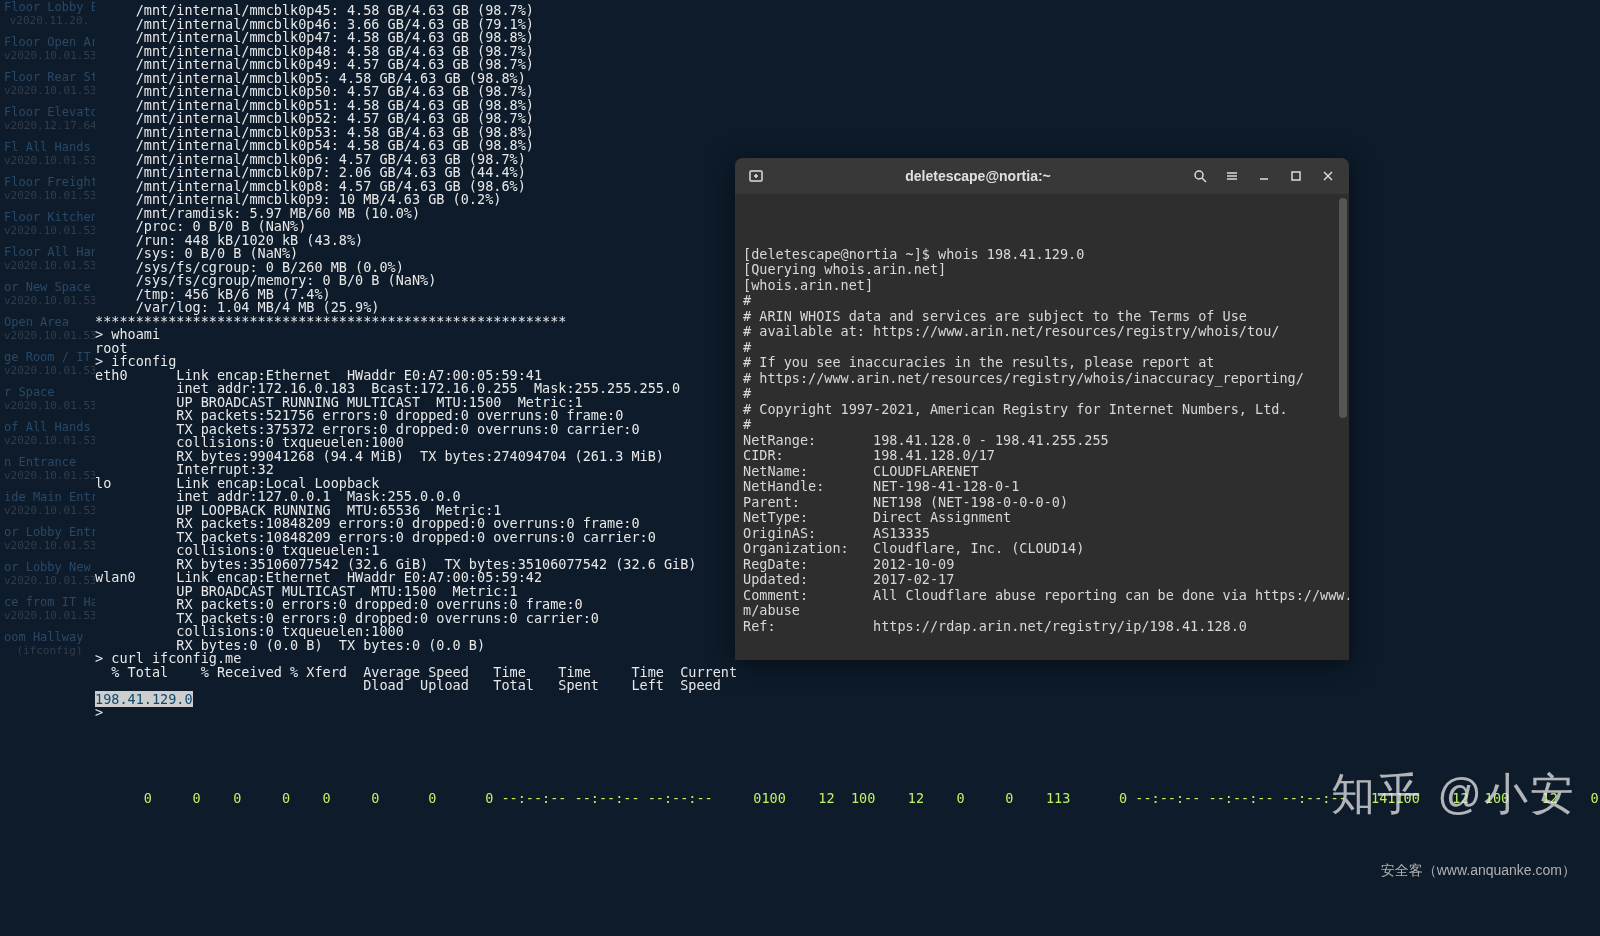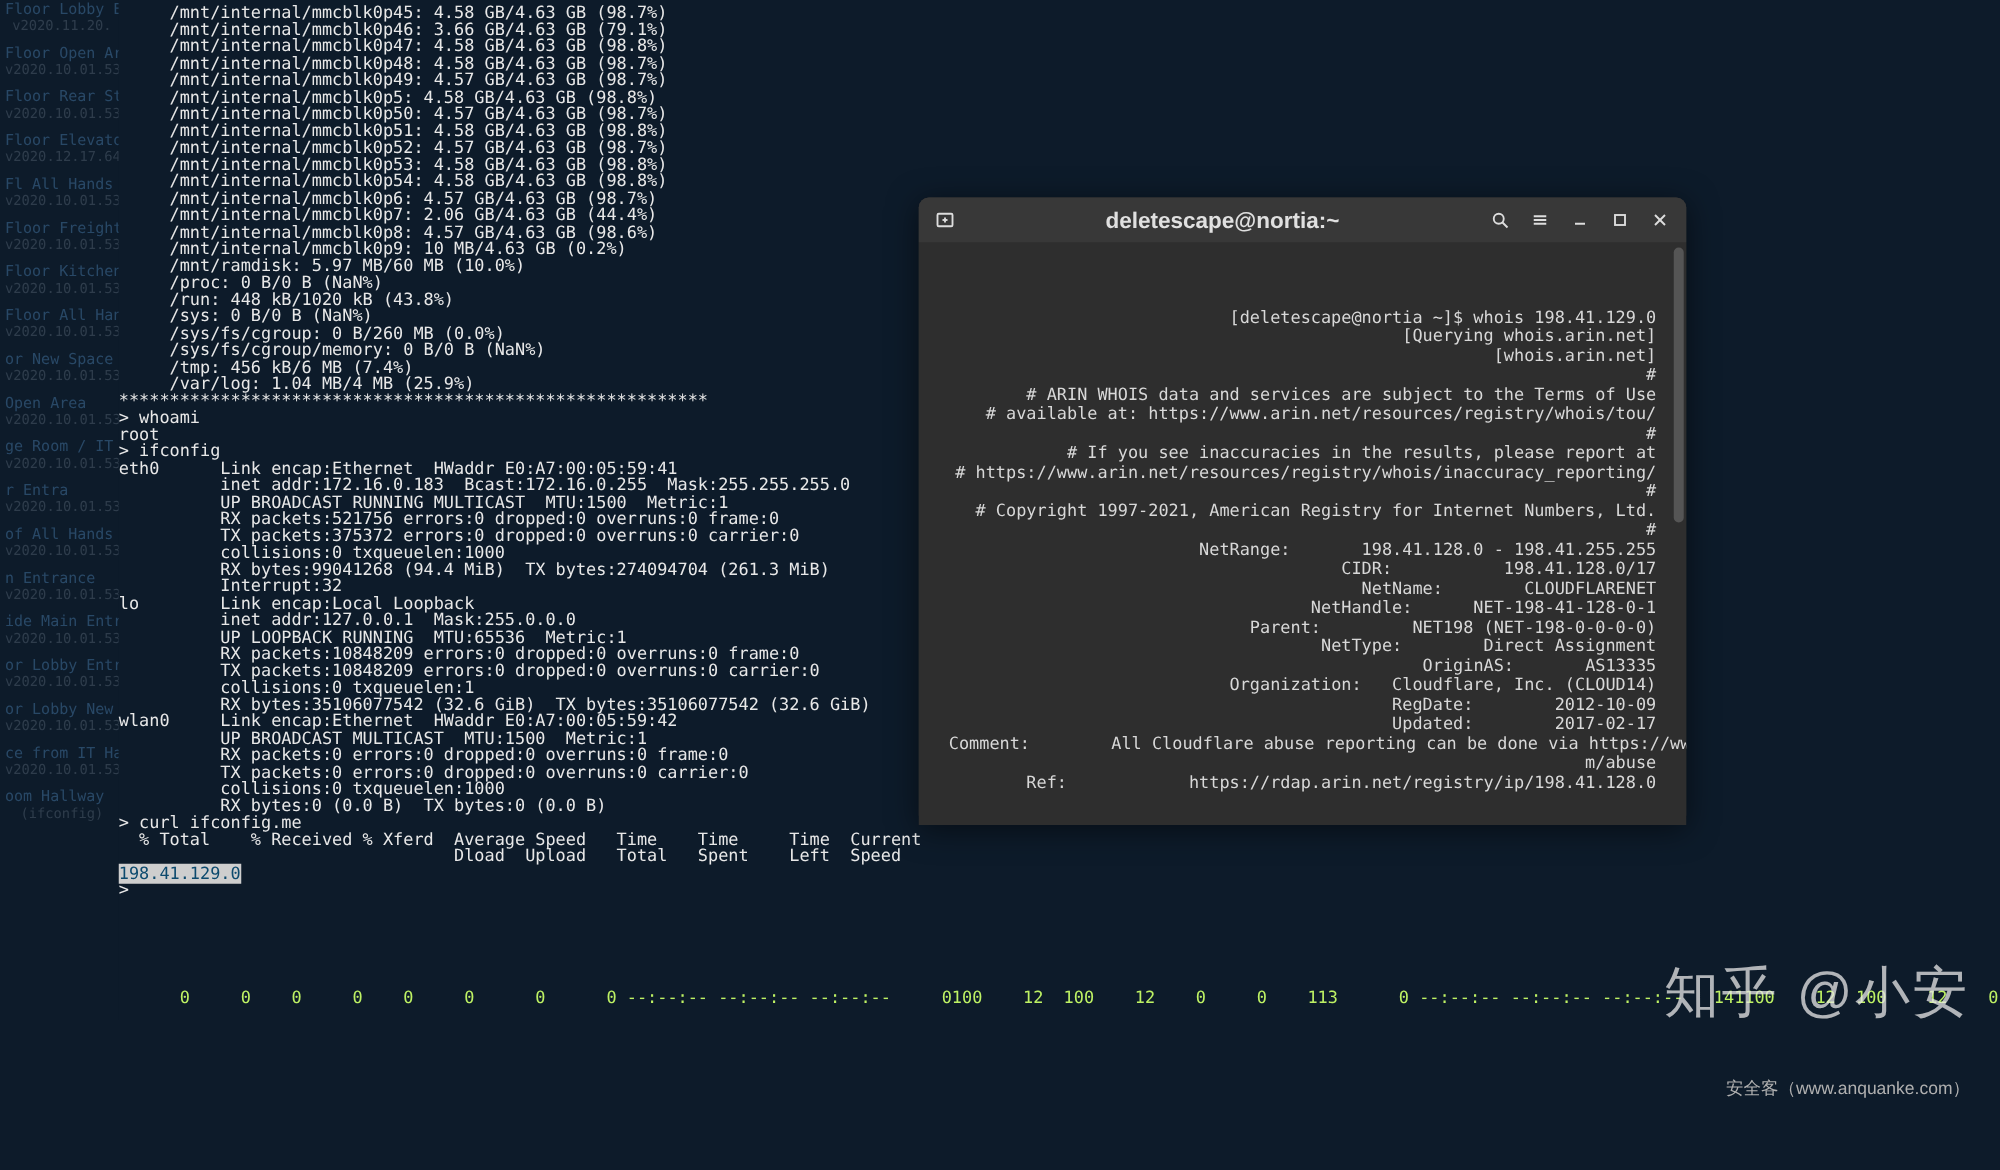--- a/index.html
+++ b/index.html
@@ -56,33 +56,32 @@
   border-radius: 8px 8px 0 0;
   padding: 0 6px;
   color: #e0e0e0;
 }
 .tb-btn {
   width: 30px; height: 26px;
   display: flex; align-items: center; justify-content: center;
   border-radius: 4px;
   cursor: pointer;
 }
-.tb-title { flex: 1; text-align: center; font-family: sans-serif; font-weight: bold; font-size: 18px; }
+.tb-title { flex: 1; text-align: center; font-family: sans-serif; font-weight: bold; font-size: 14px; }
 .tb-right { display: flex; gap: 2px; }
 .overlay-body {
   flex: 1;
   background: #2e2e2e;
-  padding: 6px 24px;
+  padding: 6px 8px;
   white-space: pre;
   color: #d8d8d8;
   font-size: 13.5px;
   line-height: 1.15;
   overflow: hidden;
   position: relative;
-  text-align: right;
 }
 .overlay-scroll {
   position: absolute;
   right: 2px; top: 4px;
   width: 8px; height: 220px;
   background: #555;
   border-radius: 4px;
 }
 
 .watermark {
@@ -158,21 +157,21 @@
     </div>
     <div class="bg-item">
       <div class="bg-title">Open Area</div>
       <div class="bg-sub">v2020.10.01.53</div>
     </div>
     <div class="bg-item">
       <div class="bg-title">ge Room / IT R</div>
       <div class="bg-sub">v2020.10.01.53</div>
     </div>
     <div class="bg-item">
-      <div class="bg-title">r Entra</div>
+      <div class="bg-title">r Space</div>
       <div class="bg-sub">v2020.10.01.53</div>
     </div>
     <div class="bg-item">
       <div class="bg-title">of All Hands</div>
       <div class="bg-sub">v2020.10.01.53</div>
     </div>
     <div class="bg-item">
       <div class="bg-title">n Entrance</div>
       <div class="bg-sub">v2020.10.01.53</div>
     </div>

